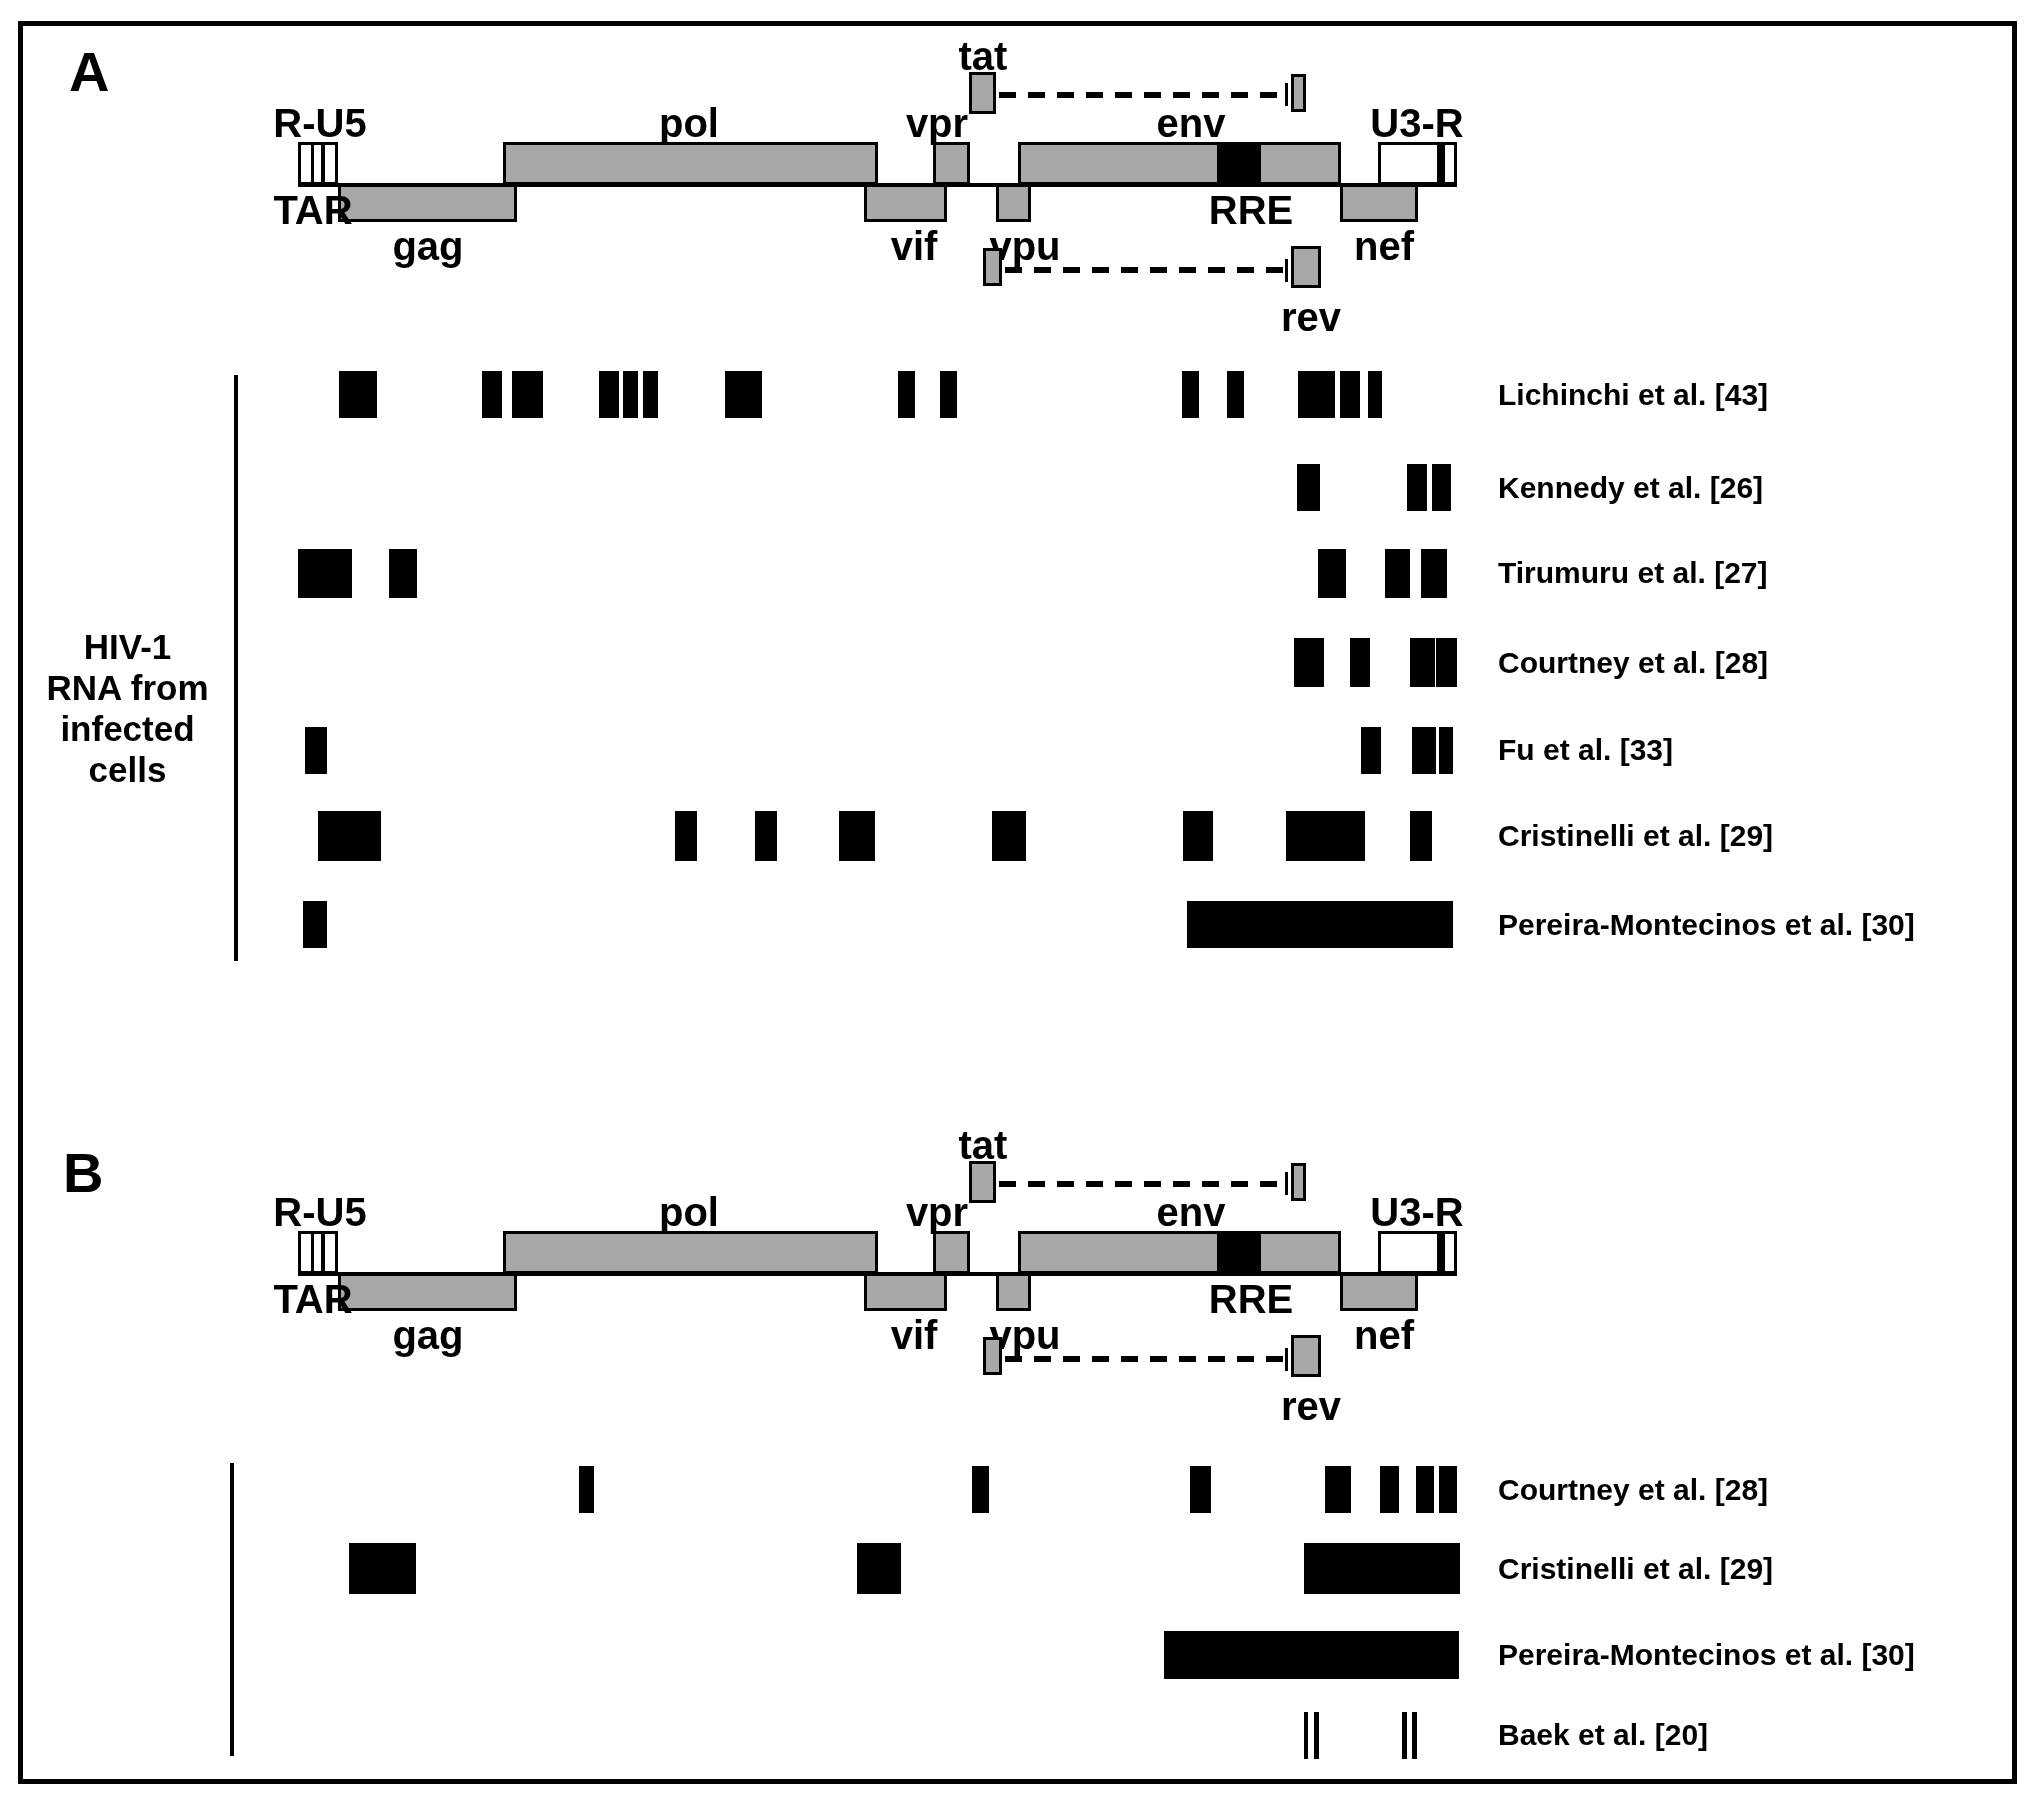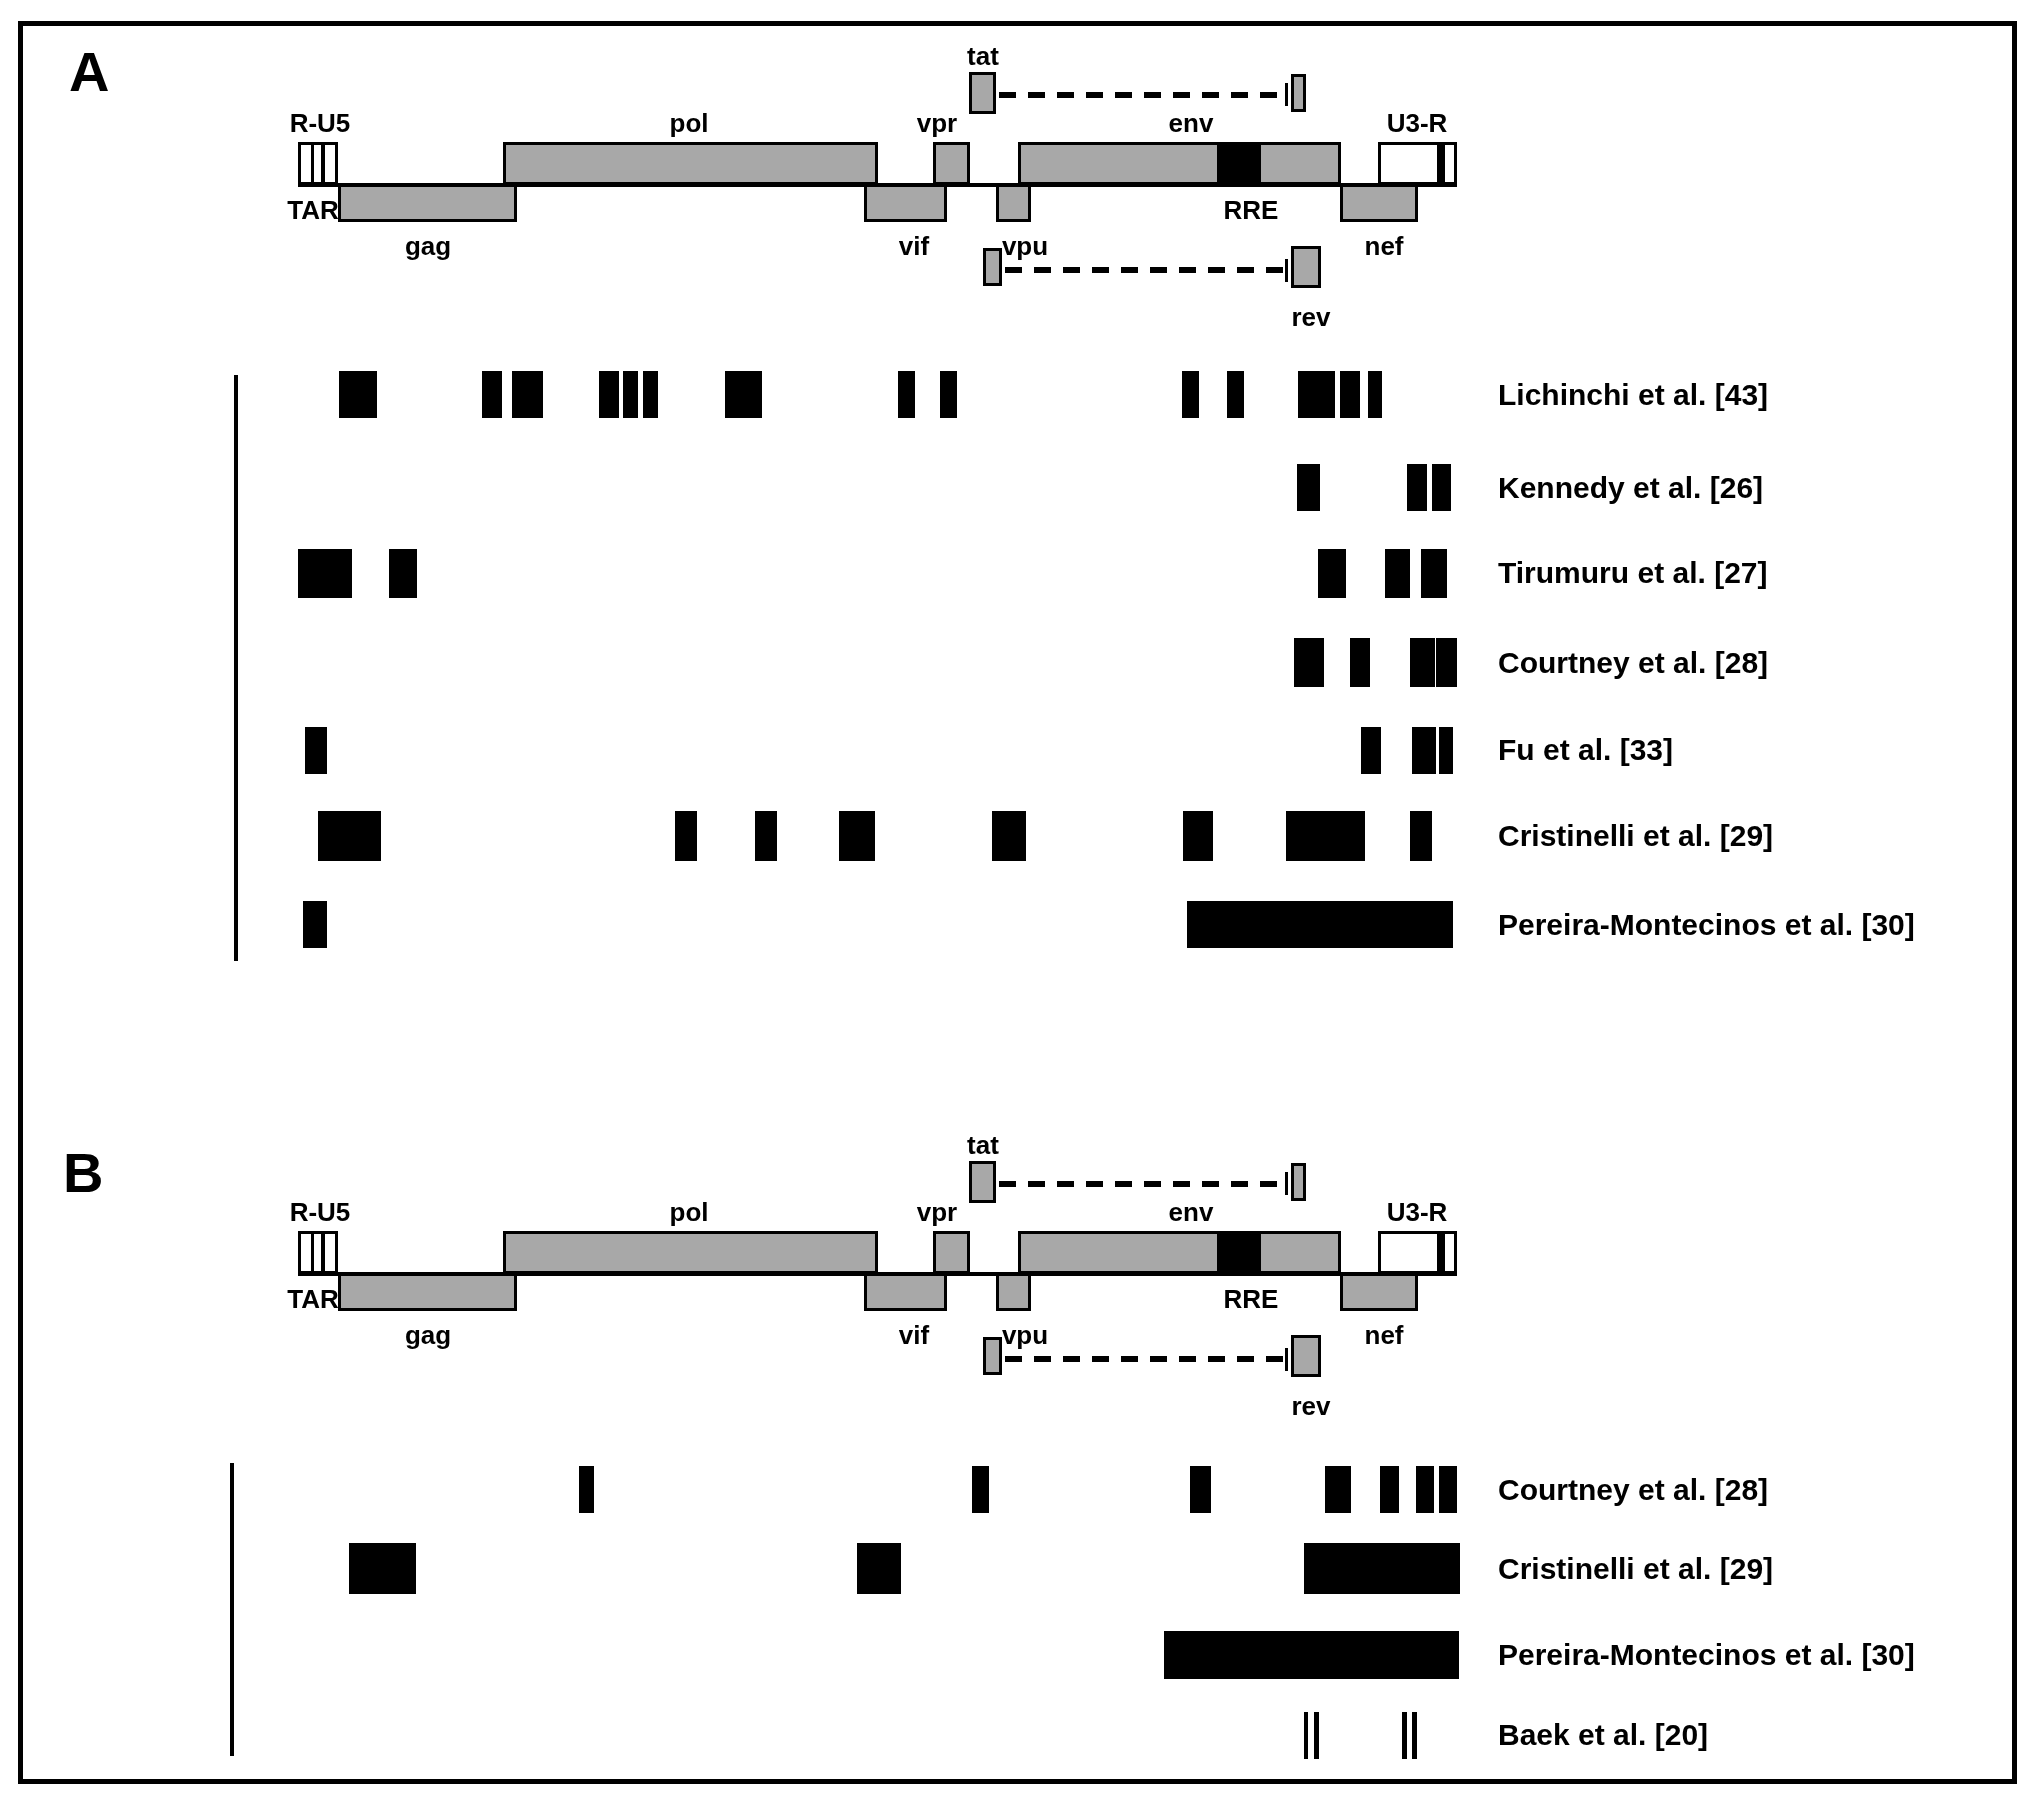--- a/index.html
+++ b/index.html
@@ -2,35 +2,41 @@
 <html style="font-size:10.2px"><head>
 <meta charset="utf-8">
 <style>
   html,body{margin:0;padding:0;background:#ffffff;}
   body{width:2035px;height:1802px;overflow:hidden;font-family:"Liberation Sans",sans-serif;}
   .figure{position:relative;width:2035px;height:1802px;background:#fff;}
   .frame{position:absolute;left:18px;top:20.5px;width:1999px;height:1763px;border:5.8px solid #000;box-sizing:border-box;}
   #content{position:absolute;left:0;top:0;width:2035px;height:1802px;}
   .panel-letter{position:absolute;font-size:56px;font-weight:bold;color:#000;line-height:56px;}
   .grouplabel{position:absolute;font-size:35px;font-weight:bold;color:#000;line-height:41px;text-align:center;}
-  .glabel{position:absolute;font-size:26px;font-weight:bold;color:#000;line-height:36px;text-align:center;white-space:nowrap;}
+  .glabel{position:absolute;font-size:40px;font-weight:bold;color:#000;line-height:36px;text-align:center;white-space:nowrap;}
   .rowlabel{position:absolute;font-size:30px;font-weight:bold;color:#000;line-height:36px;white-space:nowrap;}
   .gbox{position:absolute;border:3.2px solid #000;box-sizing:border-box;}
   .solid{position:absolute;background:#000;}
   .dash{position:absolute;}
 </style>
 </head>
 <body>
 
 <div class="figure">
   <div class="frame"></div>
 
   <div class="panel-letter" style="left:69px;top:44px;">A</div>
   <div class="panel-letter" style="left:63px;top:1145px;">B</div>
 
+  <div class="grouplabel" style="left:38px;top:626px;width:179px;">
+    <div>HIV-1</div>
+    <div>RNA from</div>
+    <div>infected</div>
+    <div>cells</div>
+  </div>
 
 
   <div id="content">
       <div style="position: absolute; left: 0px; top: 38px; width: 2035px; height: 295px;">
         <div class="solid" style="left: 298px; top: 145px; width: 1159px; height: 3.8px;"></div>
         <div class="gbox" style="left: 298px; top: 104px; width: 40px; height: 43px; background: rgb(255, 255, 255);">
           <div class="solid" style="left: 28%; top: 0px; width: 3.2px; height: 100%;"></div>
           <div class="solid" style="left: 60%; top: 0px; width: 3.2px; height: 100%;"></div>
         </div>
         <div class="gbox" style="left: 338px; top: 146px; width: 179px; height: 38px; background: rgb(168, 168, 168);"></div>

